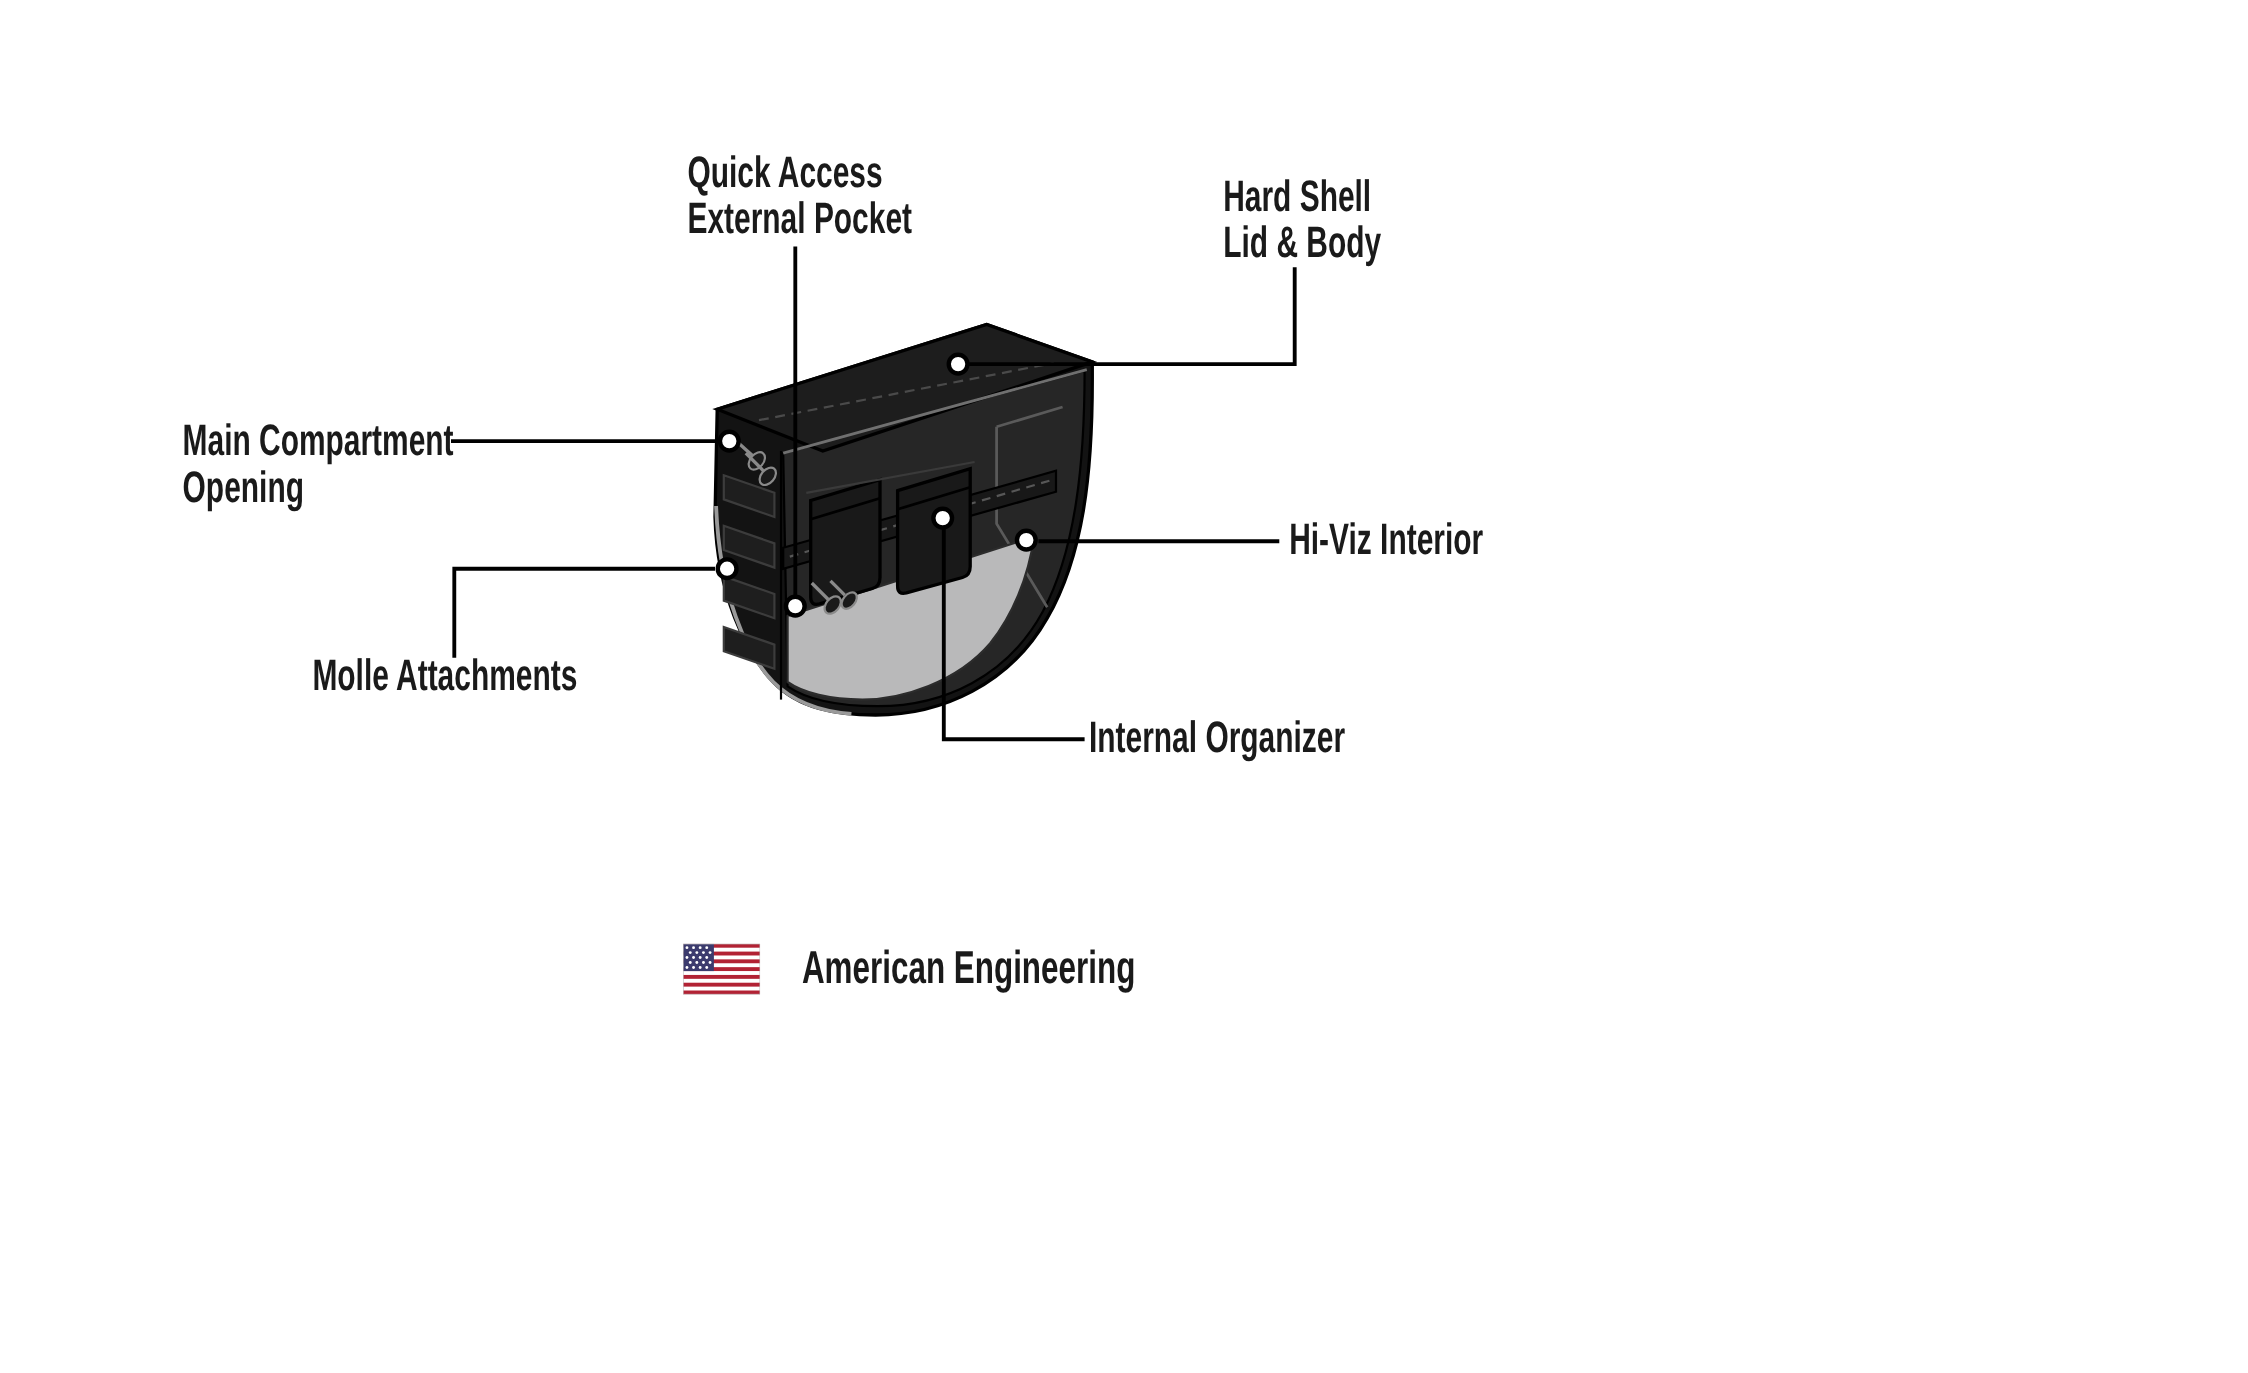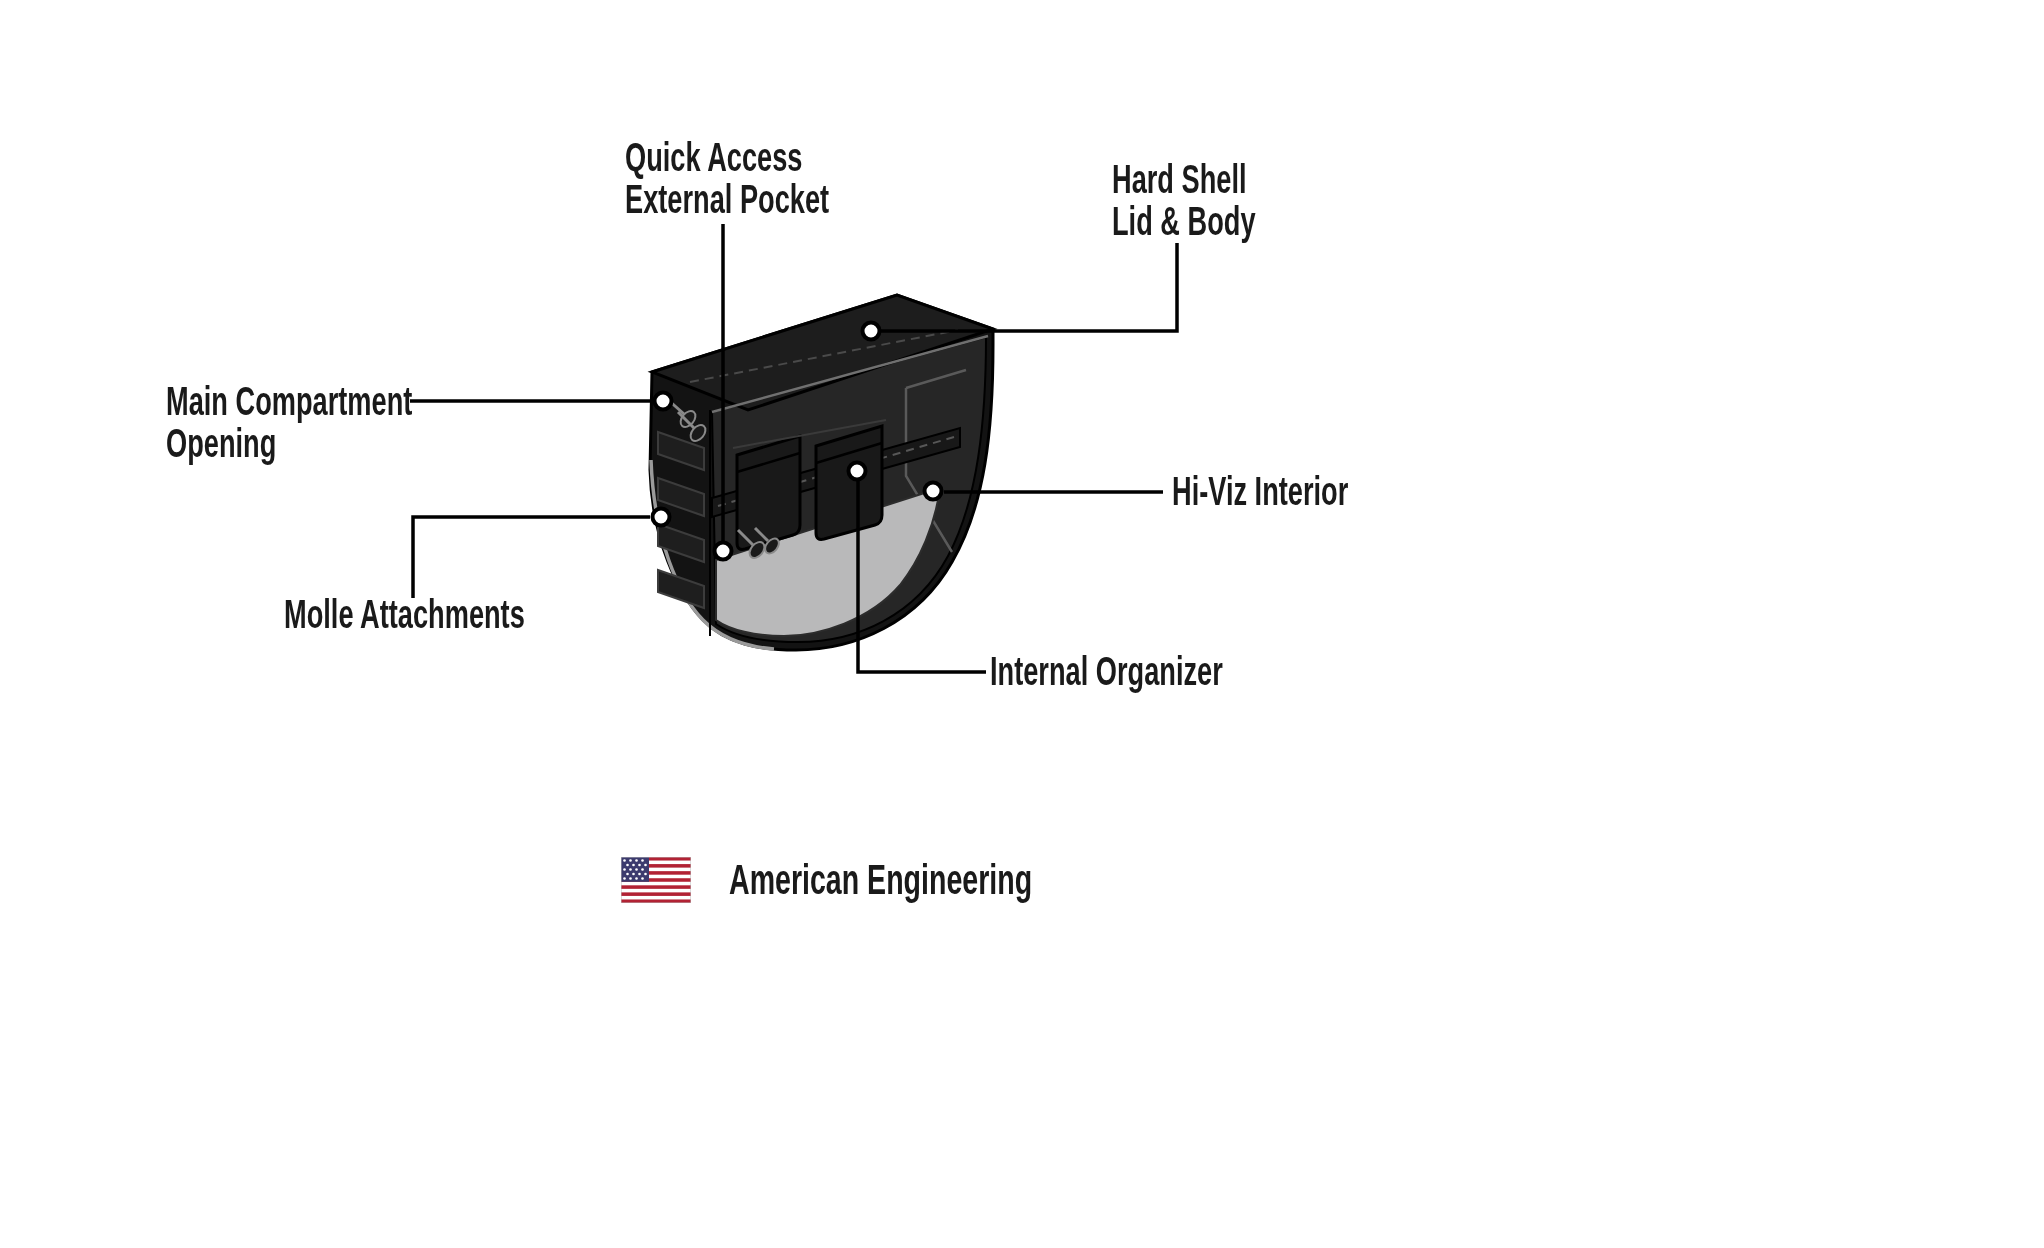--- a/index.html
+++ b/index.html
@@ -37,21 +37,21 @@
   .label.hard-shell        { left: 1112px; top: 158px; }
   .label.main-compartment  { left: 166px;  top: 380px; }
   .label.hi-viz            { left: 1172px; top: 470px; }
   .label.molle             { left: 284px;  top: 593px; }
   .label.internal-organizer{ left: 990px;  top: 650px; }
   .footer {
     position: absolute;
     left: 588px;
     top: 856px;
     display: flex;
-    align-items: center;
+    align-items: flex-end;
     padding-left: 33px;
   }
   .footer .flag {
     width: 70px;
     height: 46px;
     display: block;
   }
   .footer .footer-text {
     font-weight: 700;
     font-size: 42px;

